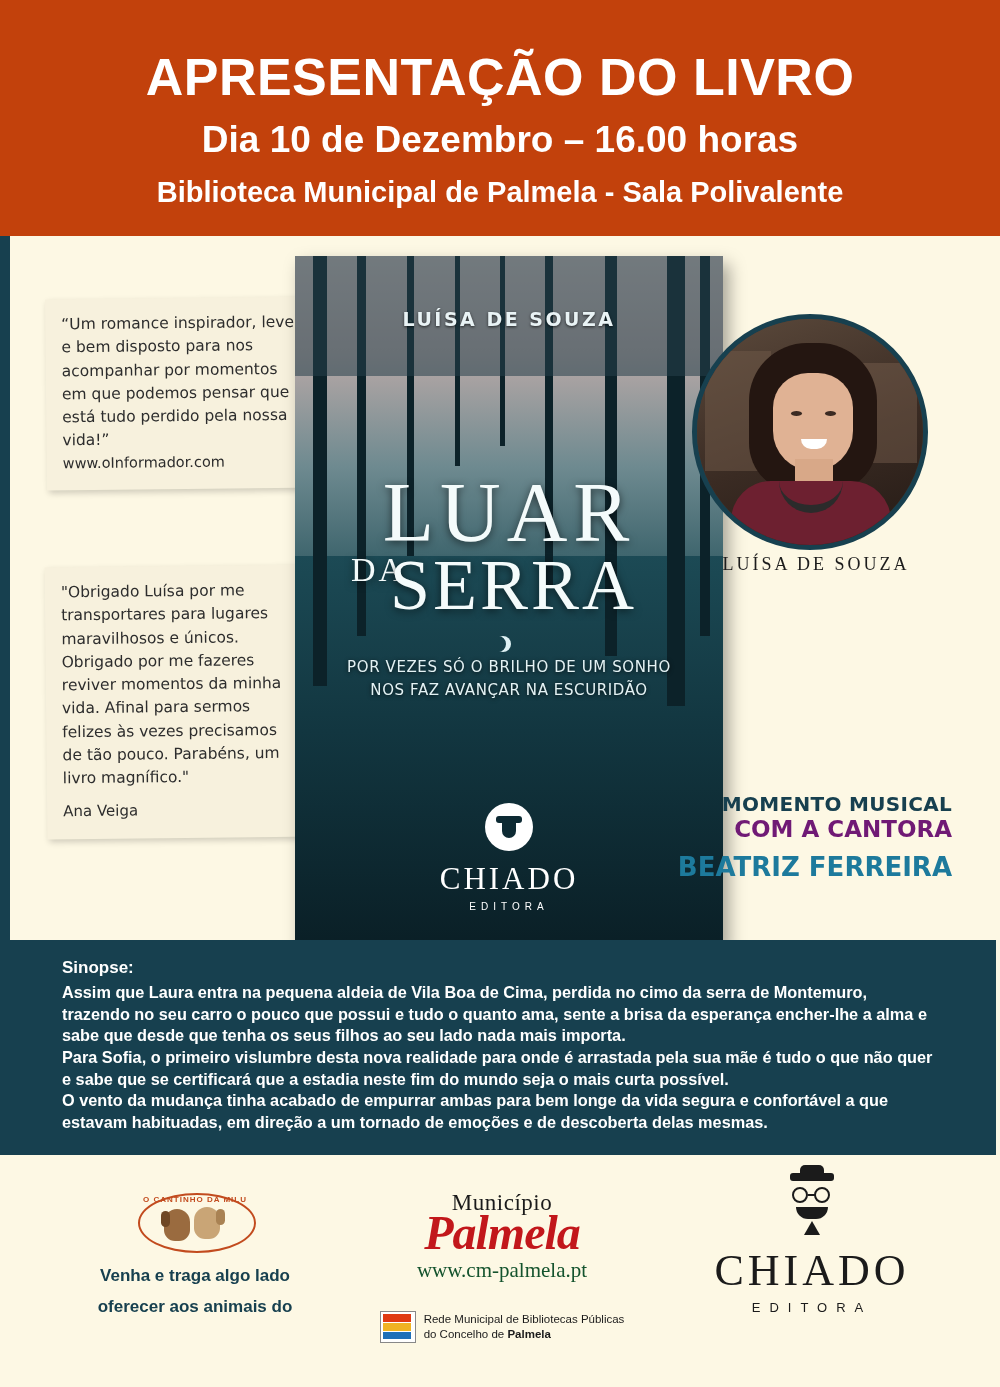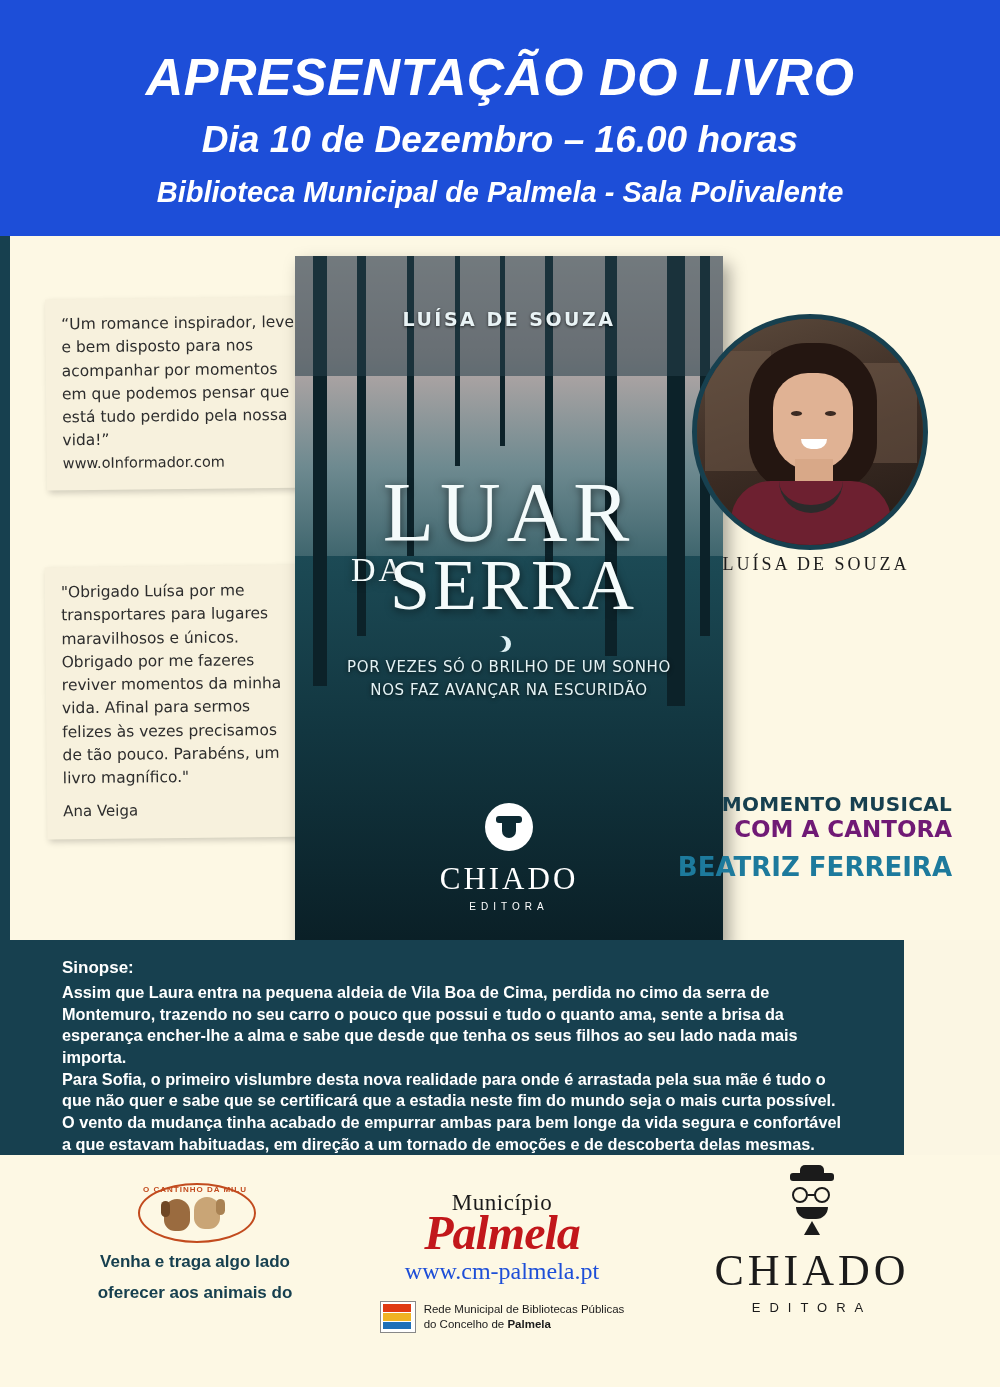--- a/index.html
+++ b/index.html
@@ -8,24 +8,23 @@
     font-family:"Liberation Sans", sans-serif;
     background:#fdf8e4;
     overflow:hidden;
     position:relative;
   }
   .poster{position:relative;width:1000px;height:1387px;overflow:hidden;background:#fbf6e3;}
 
   
   .header{
     position:absolute;left:0;top:0;width:1000px;height:236px;
-    background:#1d4ed8;
+    background:#c2410c;
     color:#ffffff;
     text-align:center;
-    font-style:italic;
   }
   .header .line1{
     font-size:52px;font-weight:bold;letter-spacing:0.5px;
     margin-top:50px;line-height:1.05;
   }
   .header .line2{
     font-size:37px;font-weight:bold;margin-top:16px;line-height:1.05;
   }
   .header .line3{
     font-size:29px;font-weight:bold;margin-top:18px;line-height:1.05;
@@ -153,35 +152,35 @@
   .musical{
     position:absolute;right:48px;top:556px;width:330px;text-align:right;
     font-family:"DejaVu Sans", sans-serif;
   }
   .musical .m1{font-size:20px;font-weight:bold;color:#17404f;letter-spacing:0.3px;}
   .musical .m2{font-size:23px;font-weight:bold;color:#701a75;margin-top:0;}
   .musical .m3{font-size:26px;font-weight:bold;color:#1d7a9c;margin-top:10px;}
 
   
   .synopsis{
-    position:absolute;left:0;top:940px;width:904px;height:215px;
+    position:absolute;left:0;top:940px;width:996px;height:215px;
     background:#17404f;color:#ffffff;
     padding:18px 62px 0 62px;
     box-sizing:border-box;
   }
   .synopsis h3{margin:0 0 4px 0;font-size:17px;font-weight:bold;}
   .synopsis p{margin:0;font-size:16.3px;line-height:1.33;font-weight:bold;}
 
   
   .footer{
     position:absolute;left:0;top:1155px;width:1000px;height:232px;background:#fdf8e4;
   }
   .logo-milu{position:absolute;left:60px;top:22px;width:270px;text-align:center;}
   .milu-badge{
-    width:130px;height:60px;margin:4px auto;position:relative;
+    width:130px;height:60px;margin:14px auto;position:relative;
   }
   .milu-badge .ring{
     position:absolute;left:8px;top:2px;width:114px;height:56px;border:2px solid #c24b1e;border-radius:50%;
   }
   .milu-badge .ring-text{
     position:absolute;left:0;top:4px;width:130px;text-align:center;font-size:8px;color:#c24b1e;letter-spacing:1px;font-weight:bold;
   }
   .milu-badge .dogs{
     position:absolute;left:34px;top:16px;width:62px;height:36px;
   }
@@ -191,23 +190,23 @@
   .milu-badge .ear{position:absolute;width:9px;height:16px;background:#6f4824;border-radius:5px;}
   .logo-milu .l1{margin-top:10px;font-size:17px;font-weight:bold;color:#17404f;line-height:1.25;}
   .logo-milu .l2{margin-top:4px;font-family:"DejaVu Serif", serif;font-size:18px;font-weight:bold;color:#c24b1e;font-style:italic;}
 
   .logo-palmela{position:absolute;left:372px;top:35px;width:260px;text-align:center;}
   .logo-palmela .mun{font-family:"Liberation Serif", serif;font-size:23px;color:#1b1b1b;letter-spacing:0.5px;}
   .logo-palmela .pal{
     font-family:"Liberation Serif", serif;font-size:48px;font-weight:bold;font-style:italic;
     color:#c2171b;line-height:0.95;margin-top:-6px;letter-spacing:-1px;
   }
-  .logo-palmela .site{font-family:"Liberation Serif", serif;font-size:24px;color:#1d4ed8;margin-top:2px;}
+  .logo-palmela .site{font-family:"Liberation Serif", serif;font-size:21px;color:#14532d;margin-top:2px;}
   .rede{
-    margin-top:16px;display:flex;align-items:center;justify-content:center;gap:8px;
+    margin-top:28px;display:flex;align-items:center;justify-content:center;gap:8px;
   }
   .rede .flag{width:34px;height:30px;background:#ffffff;border:1px solid #888;position:relative;}
   .rede .flag .s1{position:absolute;left:2px;top:2px;width:28px;height:8px;background:#e03a12;}
   .rede .flag .s2{position:absolute;left:2px;top:11px;width:28px;height:8px;background:#f0b323;}
   .rede .flag .s3{position:absolute;left:2px;top:20px;width:28px;height:7px;background:#1e6fb8;}
   .rede .rtxt{font-size:11.5px;line-height:1.3;text-align:left;color:#1b1b1b;}
   .rede .rtxt b{font-weight:bold;}
 
   .logo-chiado{position:absolute;left:672px;top:16px;width:280px;text-align:center;}
   .chiado-mark{width:56px;height:66px;margin:0 auto;position:relative;}

